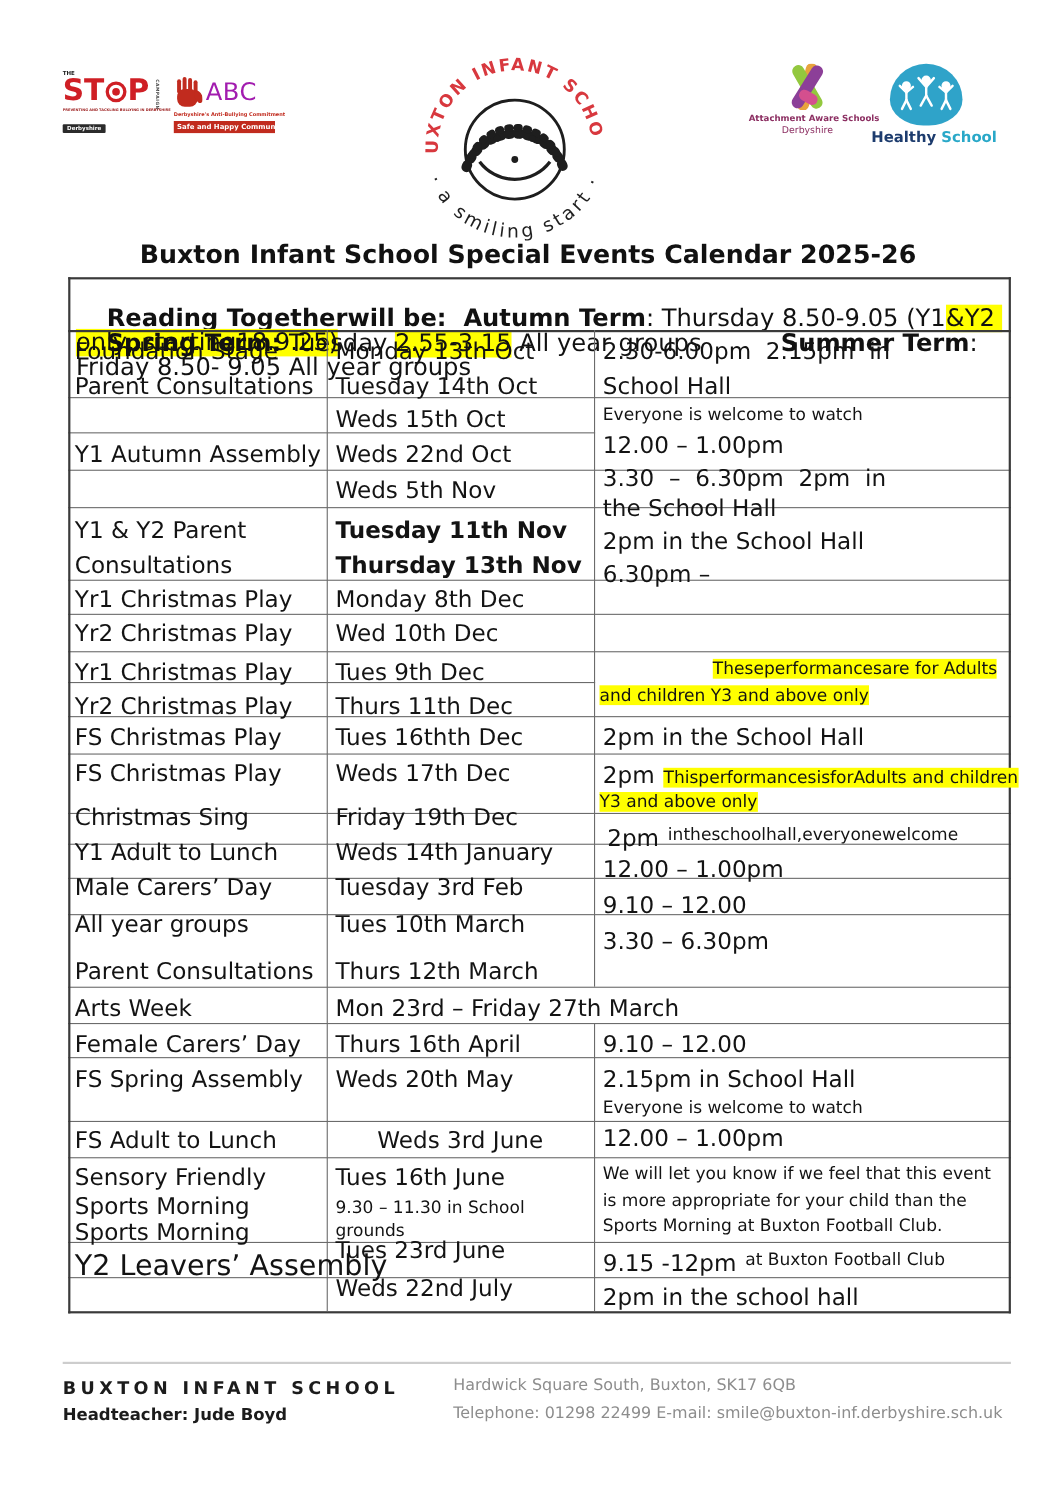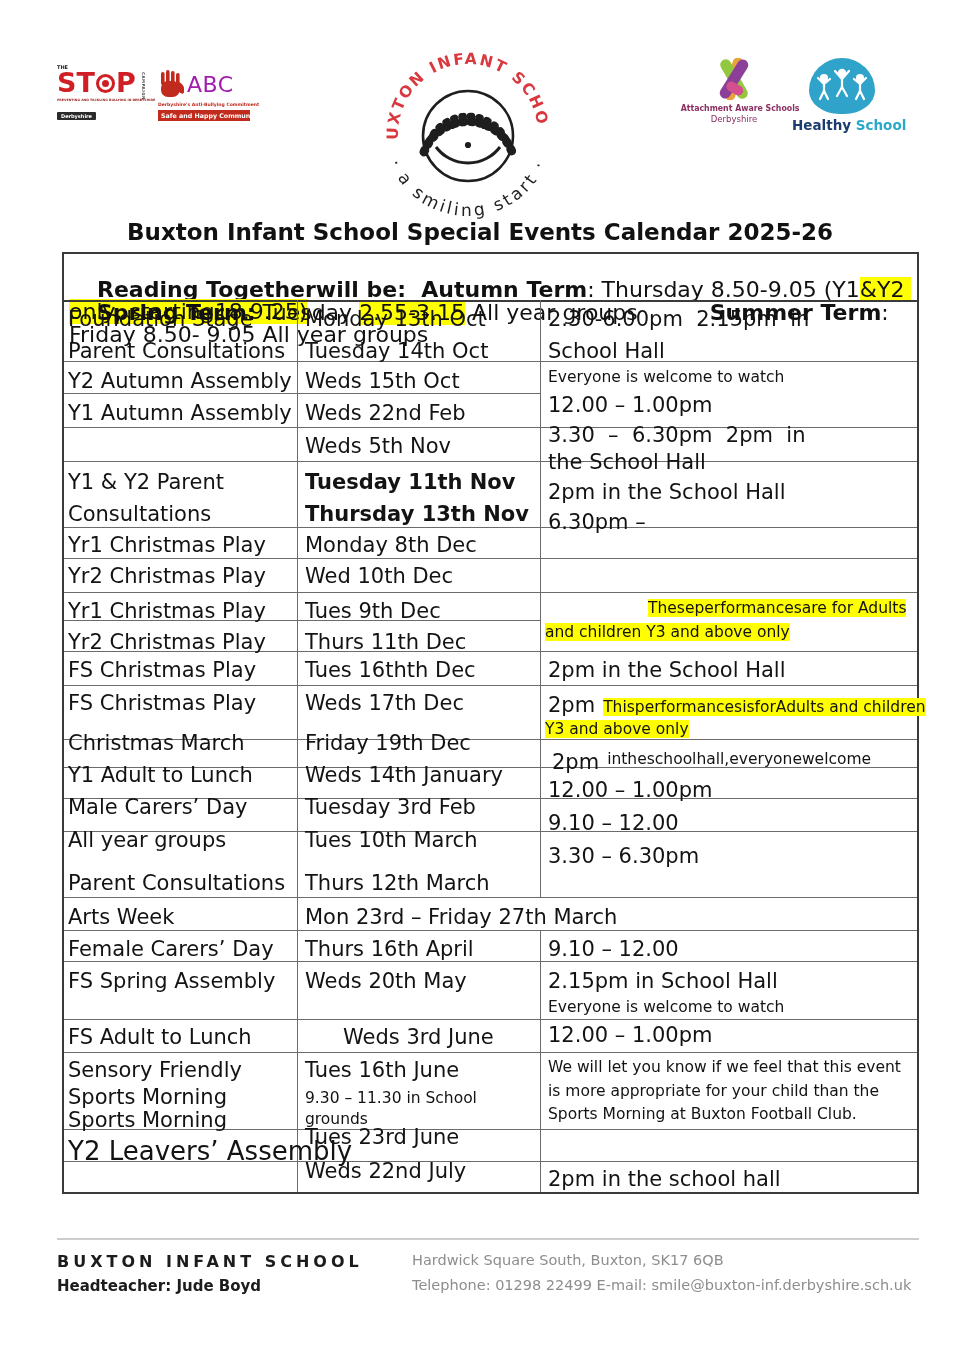--- a/index.html
+++ b/index.html
@@ -194,48 +194,47 @@
   <div class="gl glh" style="left:62px;top:1161px;width:857px;"></div>
   <div class="gl glh dark" style="left:62px;top:1192px;width:857px;"></div>
   <div class="gl glv dark" style="left:62px;top:252px;height:942px;"></div>
   <div class="gl glv dark" style="left:917px;top:252px;height:942px;"></div>
   <div class="gl glv" style="left:297px;top:300px;height:892px;"></div>
   <div class="gl glv" style="left:540px;top:300px;height:597px;"></div>
   <div class="gl glv" style="left:540px;top:930px;height:262px;"></div>
 
   <div class="t lh32" style="left:68px;top:303px;">Foundation Stage
 Parent Consultations</div>
-  <div class="t" style="left:68px;top:366px;">Y2 Autumn Assembly</div>
   <div class="t" style="left:68px;top:398px;">Y1 Autumn Assembly</div>
   <div class="t lh32" style="left:68px;top:466px;">Y1 &amp; Y2 Parent
 Consultations</div>
   <div class="t" style="left:68px;top:530px;">Yr1 Christmas Play</div>
   <div class="t" style="left:68px;top:561px;">Yr2 Christmas Play</div>
   <div class="t" style="left:68px;top:596px;">Yr1 Christmas Play</div>
   <div class="t" style="left:68px;top:627px;">Yr2 Christmas Play</div>
   <div class="t" style="left:68px;top:655px;">FS Christmas Play</div>
   <div class="t" style="left:68px;top:688px;">FS Christmas Play</div>
-  <div class="t" style="left:68px;top:728px;">Christmas March</div>
+  <div class="t" style="left:68px;top:728px;">Christmas Sing</div>
   <div class="t" style="left:68px;top:760px;">Y1 Adult to Lunch</div>
   <div class="t" style="left:68px;top:792px;">Male Carers’ Day</div>
   <div class="t" style="left:68px;top:825px;">All year groups</div>
   <div class="t" style="left:68px;top:868px;">Parent Consultations</div>
   <div class="t" style="left:68px;top:902px;">Arts Week</div>
   <div class="t" style="left:68px;top:934px;">Female Carers’ Day</div>
   <div class="t" style="left:68px;top:966px;">FS Spring Assembly</div>
   <div class="t" style="left:68px;top:1022px;">FS Adult to Lunch</div>
   <div class="t" style="left:68px;top:1055px;">Sensory Friendly</div>
   <div class="t lh23" style="left:68px;top:1086px;">Sports Morning
 Sports Morning</div>
   <div class="t" style="left:68px;top:1136px;font-size:26px;">Y2 Leavers’ Assembly</div>
 
   <div class="t lh32" style="left:305px;top:303px;">Monday 13th Oct
 Tuesday 14th Oct</div>
   <div class="t" style="left:305px;top:366px;">Weds 15th Oct</div>
-  <div class="t" style="left:305px;top:398px;">Weds 22nd Feb</div>
+  <div class="t" style="left:305px;top:398px;">Weds 22nd Oct</div>
   <div class="t" style="left:305px;top:431px;">Weds 5th Nov</div>
   <div class="t lh32" style="left:305px;top:466px;font-weight:bold;">Tuesday 11th Nov
 Thursday 13th Nov</div>
   <div class="t" style="left:305px;top:530px;">Monday 8th Dec</div>
   <div class="t" style="left:305px;top:561px;">Wed 10th Dec</div>
   <div class="t" style="left:305px;top:596px;">Tues 9th Dec</div>
   <div class="t" style="left:305px;top:627px;">Thurs 11th Dec</div>
   <div class="t" style="left:305px;top:655px;">Tues 16thth Dec</div>
   <div class="t" style="left:305px;top:688px;">Weds 17th Dec</div>
   <div class="t" style="left:305px;top:728px;">Friday 19th Dec</div>
@@ -270,20 +269,21 @@
   <div class="t" style="left:548px;top:775px;">12.00 – 1.00pm</div>
   <div class="t" style="left:548px;top:808px;">9.10 – 12.00</div>
   <div class="t" style="left:548px;top:841px;">3.30 – 6.30pm</div>
   <div class="t" style="left:548px;top:934px;">9.10 – 12.00</div>
   <div class="t" style="left:548px;top:966px;">2.15pm in School Hall</div>
   <div class="t s" style="left:548px;top:997px;">Everyone is welcome to watch</div>
   <div class="t" style="left:548px;top:1020px;">12.00 – 1.00pm</div>
   <div class="t s" style="left:548px;top:1056px;line-height:23.5px;">We will let you know if we feel that this event
 is more appropriate for your child than the
 Sports Morning at Buxton Football Club.</div>
+  <div class="t" style="left:548px;top:1130px;"><span>9.15 -12pm</span><span class="si gap raise">at Buxton Football Club</span></div>
   <div class="t" style="left:548px;top:1164px;">2pm in the school hall</div>
 
   <div class="f-rule"></div>
   <div class="f-name">BUXTON INFANT SCHOOL</div>
   <div class="f-head">Headteacher: Jude Boyd</div>
   <div class="f-addr">Hardwick Square South, Buxton, SK17 6QB</div>
   <div class="f-contact">Telephone: 01298 22499  E-mail: smile@buxton-inf.derbyshire.sch.uk</div>
 
 </div>
 

